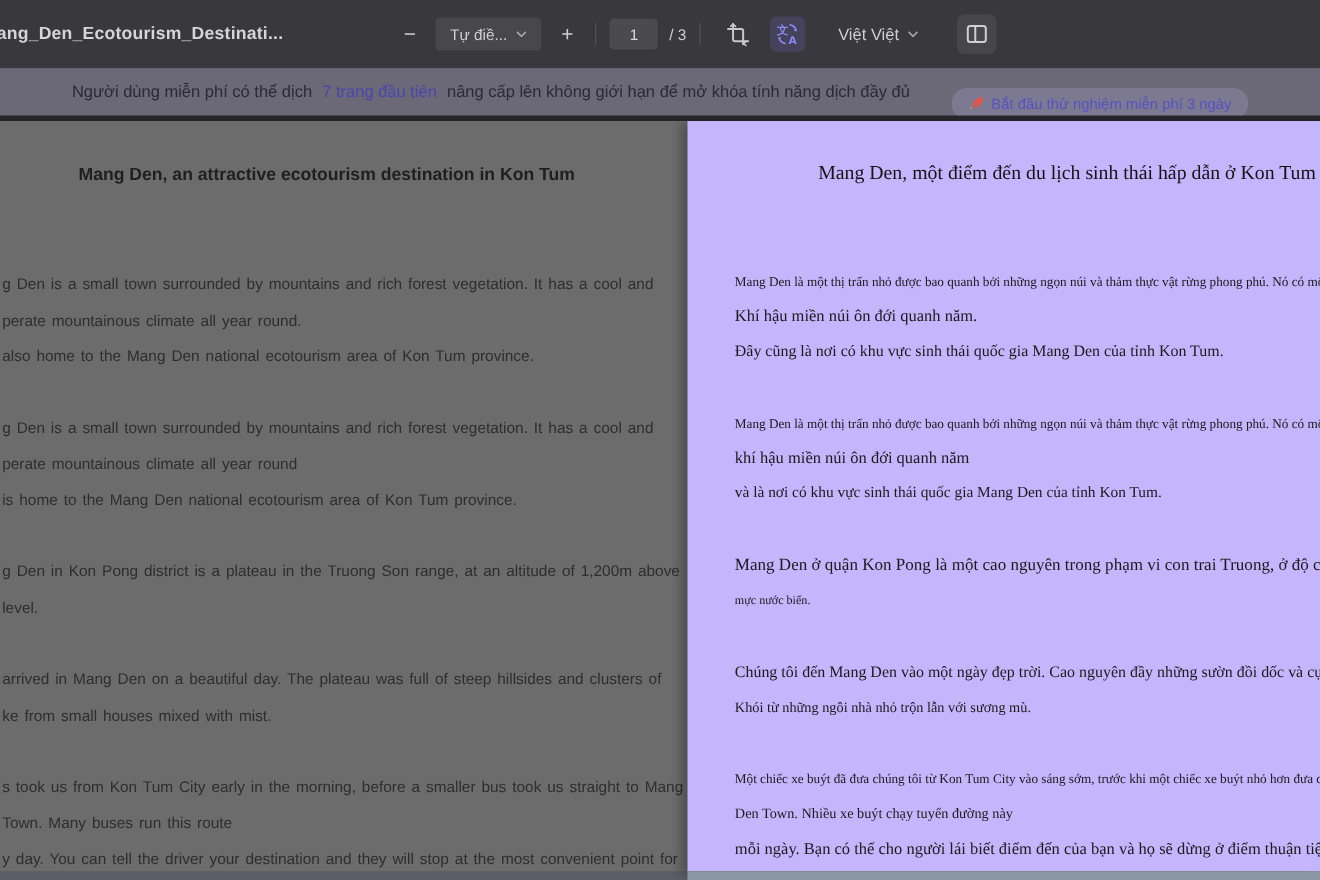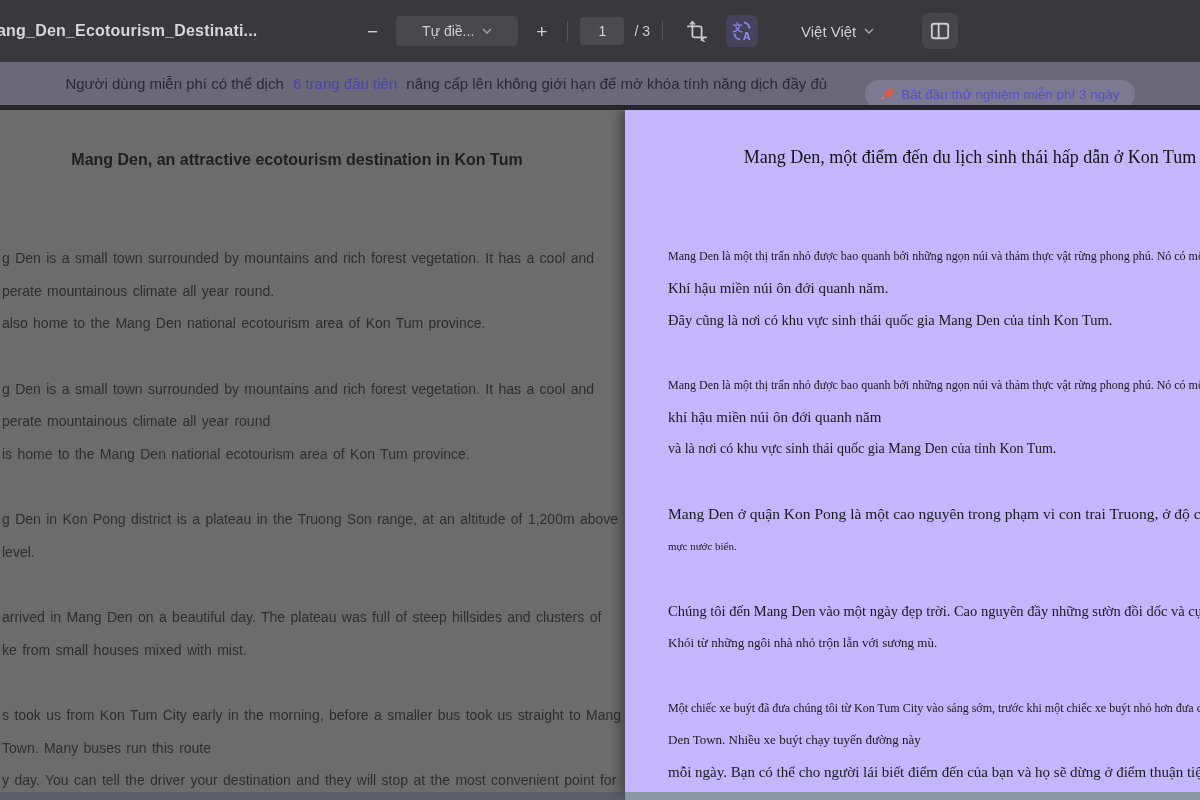--- a/index.html
+++ b/index.html
@@ -8,21 +8,21 @@
 
   
   .toolbar { position:absolute; top:0; left:0; width:1200px; height:62px;
              background:#39393d; display:flex; align-items:center; z-index:5; }
   .doc-title { flex:0 0 362px; margin-left:-3px; color:#d6d6d9; font-size:16px;
                font-weight:bold; letter-spacing:.2px; white-space:nowrap; overflow:hidden; }
   .tb-group { display:flex; align-items:center; }
   .tb-btn { background:none; border:none; color:#cfcfd3; font-size:19px; line-height:1;
             cursor:pointer; padding:4px 8px; }
   .tb-select { display:flex; align-items:center; gap:8px; background:#47474c;
-               border-radius:4px; height:30px; padding:0 26px; color:#cfcfd3;
+               border-radius:4px; height:30px; padding:0 13px; color:#cfcfd3;
                font-size:14px; cursor:pointer; margin:0 10px; }
   .tb-select.lang { background:transparent; font-size:15px; margin:0 6px 0 10px; }
   .tb-sep { width:1px; height:20px; background:#55555a; margin:0 12px; }
   .page-input { width:44px; height:28px; background:#4a4a4f; border:none; border-radius:4px;
                 color:#d6d6d9; font-size:14px; text-align:center; margin-right:10px;
                 font-family:"Liberation Sans", sans-serif; }
   .page-total { color:#cfcfd3; font-size:14px; }
   .tb-icon-btn { background:none; border:none; cursor:pointer; padding:4px;
                  display:flex; align-items:center; justify-content:center; margin:0 7px; }
   .tb-icon-btn.translate { background:#46425c; border-radius:6px; padding:5px; }
@@ -112,21 +112,21 @@
         <rect x="3" y="3" width="18" height="16" rx="2.5"></rect>
         <line x1="10.5" y1="3" x2="10.5" y2="19"></line>
       </svg>
     </button>
   </div>
 </header>
 
 <div class="banner">
   <p class="banner-text">
     <span>Người dùng miễn phí có thể dịch</span>
-    <a class="banner-link">6 trang đầu tiên</a>
+    <a class="banner-link">7 trang đầu tiên</a>
     <span>nâng cấp lên không giới hạn để mở khóa tính năng dịch đầy đủ</span>
   </p>
   <button class="cta">
     <svg width="14" height="14" viewBox="0 0 16 16">
       <path d="M14.6 1.4c-3.2.2-6 1.7-7.9 4.2L4.2 6.1l2 1.6-1 2.3 1.9 1.9 2.3-1 1.6 2 .5-2.5c2.5-1.9 4-4.7 4.2-7.9z" fill="#e0584a"></path>
       <path d="M3.2 11.2l-1.8 3.4 3.4-1.8z" fill="#e88a40"></path>
     </svg>
     <span>Bắt đầu thử nghiệm miễn phí 3 ngày</span>
   </button>
 </div>

